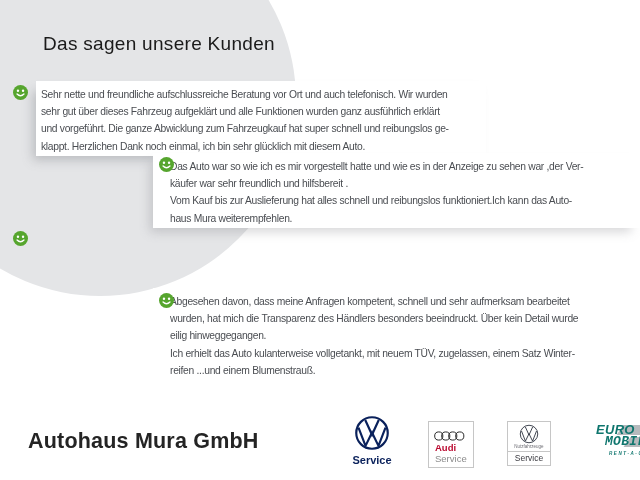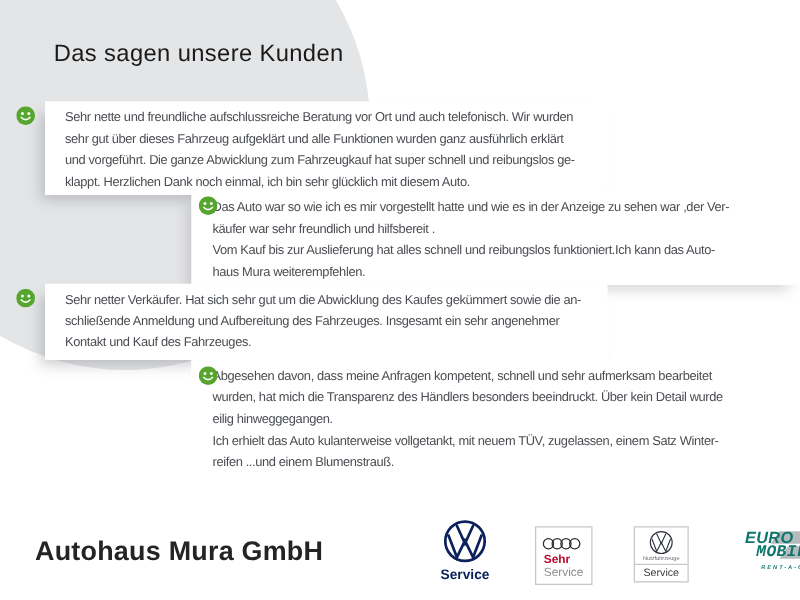--- a/index.html
+++ b/index.html
@@ -14,21 +14,21 @@
               font-size:19px;font-weight:normal;color:#1a1a1a;letter-spacing:.3px;}
 
   .card{position:absolute;background:#ffffff;
         box-shadow:-6px 7px 10px -3px rgba(110,112,118,.35);}
   .card p{margin:0;padding:5px 0 0 0;font-size:10.3px;line-height:17.2px;
           color:#4a4d52;white-space:pre;letter-spacing:-0.3px;}
   .card-1{left:36px;top:81px;width:450px;height:75px;}
   .card-2{left:153px;top:153px;width:487px;height:75px;box-shadow:-6px 7px 10px -3px rgba(110,112,118,.28);}
   .card-3{left:36px;top:227px;width:450px;height:61px;}
   .card-4{left:153px;top:288px;width:487px;height:93px;box-shadow:none;}
-  .card-1 p,.card-3 p{padding-left:16px;}
+  .card-1 p,.card-3 p{padding-left:5px;}
   .card-2 p,.card-4 p{padding-left:17px;}
 
   .smiley{position:absolute;width:15px;height:15px;display:block;}
   .smiley-1{left:13px;top:85px;}
   .smiley-2{left:159px;top:157px;}
   .smiley-3{left:13px;top:231px;}
   .smiley-4{left:159px;top:293px;}
 
   .company-name{position:absolute;left:28px;top:429px;margin:0;
                 font-size:21.5px;font-weight:bold;color:#242424;letter-spacing:.2px;text-align:right;}
@@ -77,25 +77,20 @@
     <p>Sehr nette und freundliche aufschlussreiche Beratung vor Ort und auch telefonisch. Wir wurden
 sehr gut über dieses Fahrzeug aufgeklärt und alle Funktionen wurden ganz ausführlich erklärt
 und vorgeführt. Die ganze Abwicklung zum Fahrzeugkauf hat super schnell und reibungslos ge-
 klappt. Herzlichen Dank noch einmal, ich bin sehr glücklich mit diesem Auto.</p>
   </div>
   <div class="card card-2">
     <p>Das Auto war so wie ich es mir vorgestellt hatte und wie es in der Anzeige zu sehen war ,der Ver-
 käufer war sehr freundlich und hilfsbereit .
 Vom Kauf bis zur Auslieferung hat alles schnell und reibungslos funktioniert.Ich kann das Auto-
 haus Mura weiterempfehlen.</p>
-  </div>
-  <div class="card card-3">
-    <p>Sehr netter Verkäufer. Hat sich sehr gut um die Abwicklung des Kaufes gekümmert sowie die an-
-schließende Anmeldung und Aufbereitung des Fahrzeuges. Insgesamt ein sehr angenehmer
-Kontakt und Kauf des Fahrzeuges.</p>
   </div>
   <div class="card card-4">
     <p>Abgesehen davon, dass meine Anfragen kompetent, schnell und sehr aufmerksam bearbeitet
 wurden, hat mich die Transparenz des Händlers besonders beeindruckt. Über kein Detail wurde
 eilig hinweggegangen.
 Ich erhielt das Auto kulanterweise vollgetankt, mit neuem TÜV, zugelassen, einem Satz Winter-
 reifen ...und einem Blumenstrauß.</p>
   </div>
 
   <span class="smiley smiley-1">
@@ -150,21 +145,21 @@
     <span class="audi-rings">
       <svg viewBox="0 0 34 11" width="31" height="10">
         <g stroke="#2b2b2b" fill="none" stroke-width="1.1">
           <circle cx="5.2" cy="5.5" r="4.5"></circle>
             <circle cx="12.9" cy="5.5" r="4.5"></circle>
           <circle cx="20.6" cy="5.5" r="4.5"></circle>
             <circle cx="28.3" cy="5.5" r="4.5"></circle>
         </g>
       </svg>
     </span>
-    <div class="audi-brand">Sehr</div>
+    <div class="audi-brand">Audi</div>
     <div class="audi-label">Service</div>
   </div>
 
   <div class="nfz-box">
     <span>
       <svg viewBox="-20 -20 40 40" width="20" height="20">
         <g stroke="#2e3340" fill="none" stroke-width="1.8">
           <circle r="17.5"></circle>
           <path d="M -7.5,-14.5 L 0,2 L 7.5,-14.5"></path>
           <path d="M -15,-6 L -7.2,14.3 L 0,-0.5 L 7.2,14.3 L 15,-6"></path>

